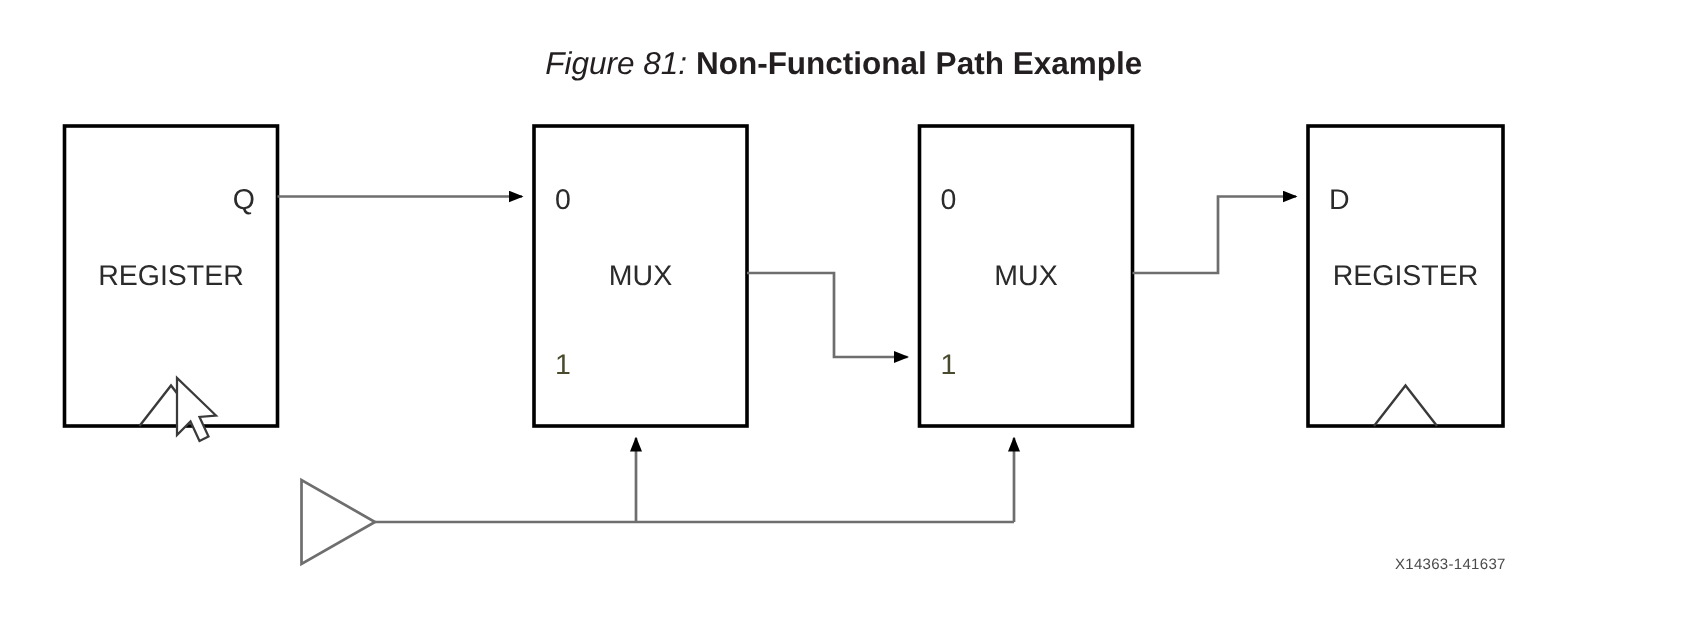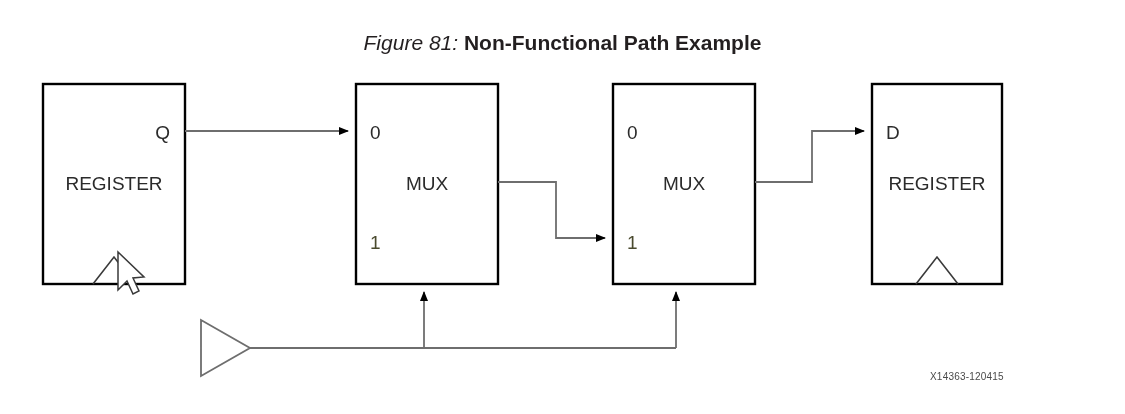--- a/index.html
+++ b/index.html
@@ -139,15 +139,15 @@
 
     <path d="M250,348 L676,348" fill="none" stroke="#6e6e6e" stroke-width="1.8"></path>
     <path d="M424,348 L424,292" fill="none" stroke="#6e6e6e" stroke-width="1.8" marker-end="url(#arrowUp)"></path>
     <path d="M676,348 L676,292" fill="none" stroke="#6e6e6e" stroke-width="1.8" marker-end="url(#arrowUp)"></path>
 
     <g>
       <path d="M118,252 L118,290 L127,281 L133,294 L139,291 L133,278 L144,277 z" fill="#ffffff" stroke="#3a3a3a" stroke-width="1.5" stroke-linejoin="miter"></path>
     </g>
   </svg>
 
-  <div class="figure-id">X14363-120415</div>
+  <div class="figure-id">X14363-141637</div>
 
 </div>
 
 </body></html>

